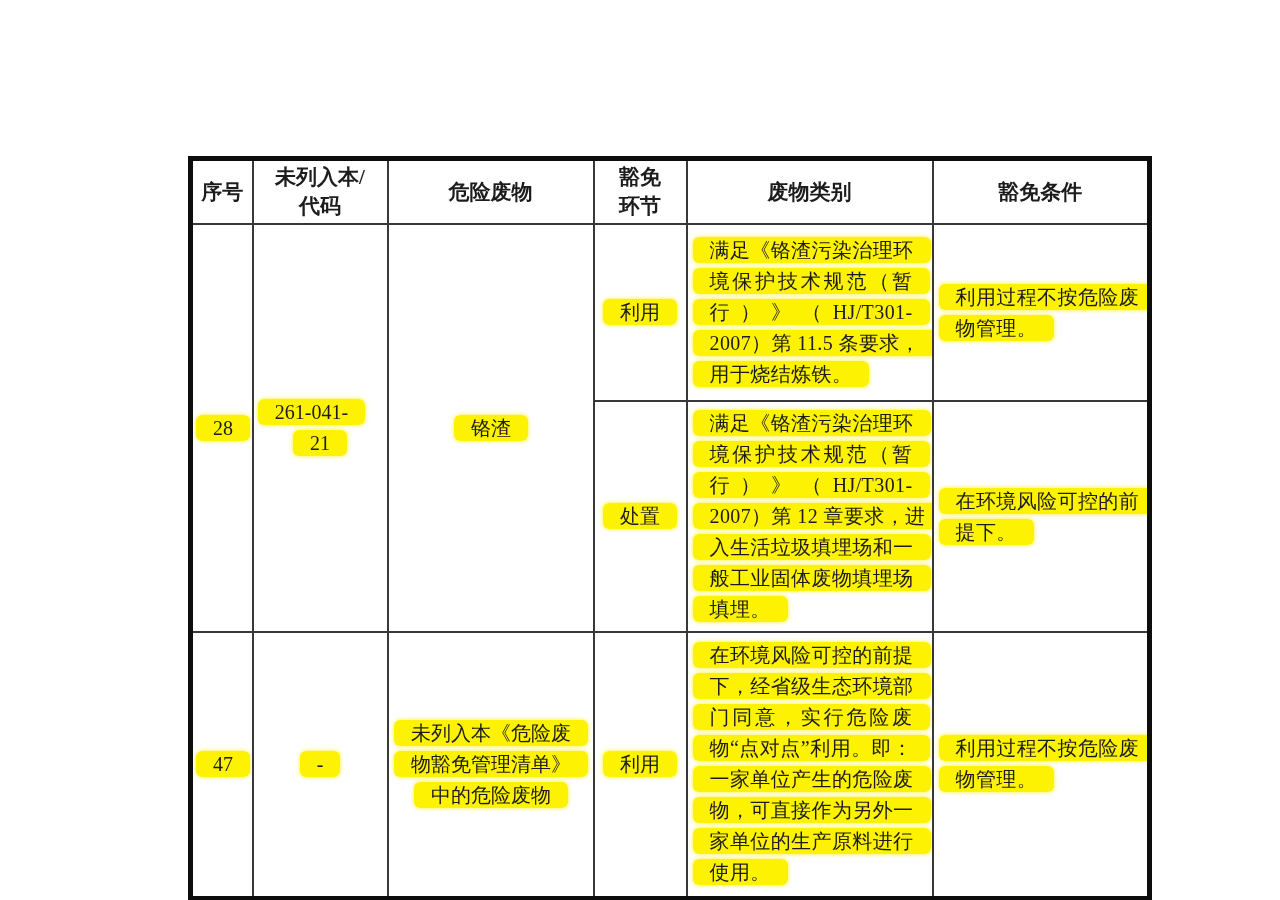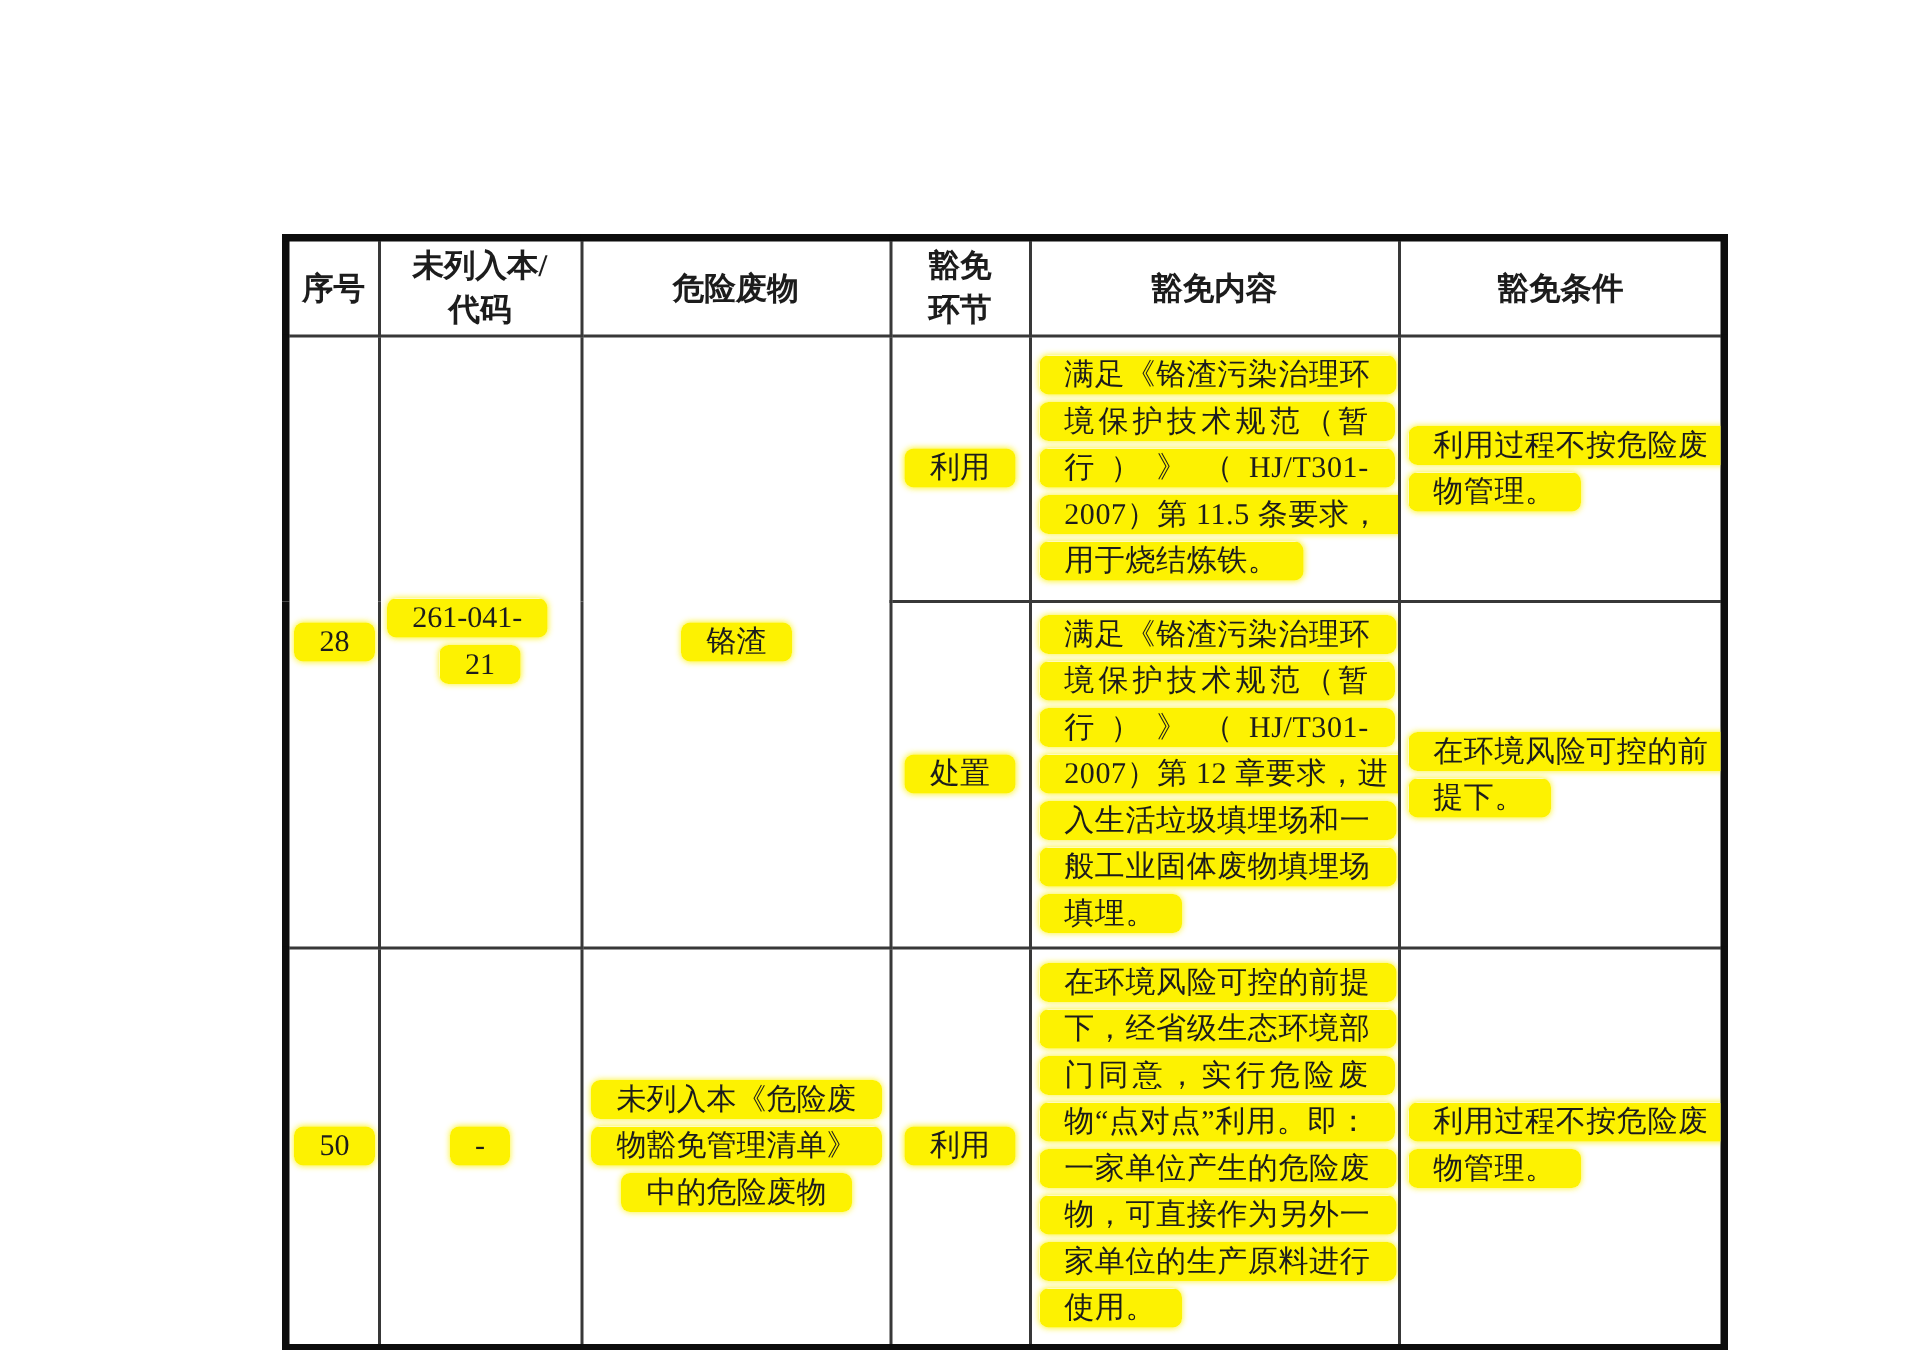--- a/index.html
+++ b/index.html
@@ -76,41 +76,41 @@
       <col style="width:217px">
     </colgroup>
     <tbody>
       <tr style="height:62px">
         <th>序号</th>
         <th>未列入本/
 代码</th>
         <th>危险废物</th>
         <th>豁免
 环节</th>
-        <th>豁免内容</th>
+        <th>废物类别</th>
         <th>豁免条件</th>
       </tr>
 
       <tr style="height:177px">
         <td class="c-center" rowspan="2"><span class="hl">28</span></td>
         <td class="c-center" rowspan="2"><span class="hl">261-041-21</span></td>
         <td class="c-left" rowspan="2"><span class="hl">铬渣</span></td>
         <td class="c-center"><span class="hl">利用</span></td>
         <td class="c-just"><span class="hl">满足《铬渣污染治理环境保护技术规范（暂行）》（HJ/T301-2007）第 11.5 条要求，用于烧结炼铁。</span></td>
         <td class="c-just"><span class="hl">利用过程不按危险废物管理。</span></td>
       </tr>
 
       <tr style="height:208px">
         <td class="c-center"><span class="hl">处置</span></td>
         <td class="c-just"><span class="hl">满足《铬渣污染治理环境保护技术规范（暂行）》（HJ/T301-2007）第 12 章要求，进入生活垃圾填埋场和一般工业固体废物填埋场填埋。</span></td>
         <td class="c-just"><span class="hl">在环境风险可控的前提下。</span></td>
       </tr>
 
       <tr style="height:266px">
-        <td class="c-center"><span class="hl">50</span></td>
+        <td class="c-center"><span class="hl">47</span></td>
         <td class="c-center"><span class="hl">-</span></td>
         <td class="c-left"><span class="hl">未列入本《危险废物豁免管理清单》中的危险废物</span></td>
         <td class="c-center"><span class="hl">利用</span></td>
         <td class="c-just"><span class="hl">在环境风险可控的前提下，经省级生态环境部门同意，实行危险废物“点对点”利用。即：一家单位产生的危险废物，可直接作为另外一家单位的生产原料进行使用。</span></td>
         <td class="c-just"><span class="hl">利用过程不按危险废物管理。</span></td>
       </tr>
     </tbody>
   </table>
 </div>
 

